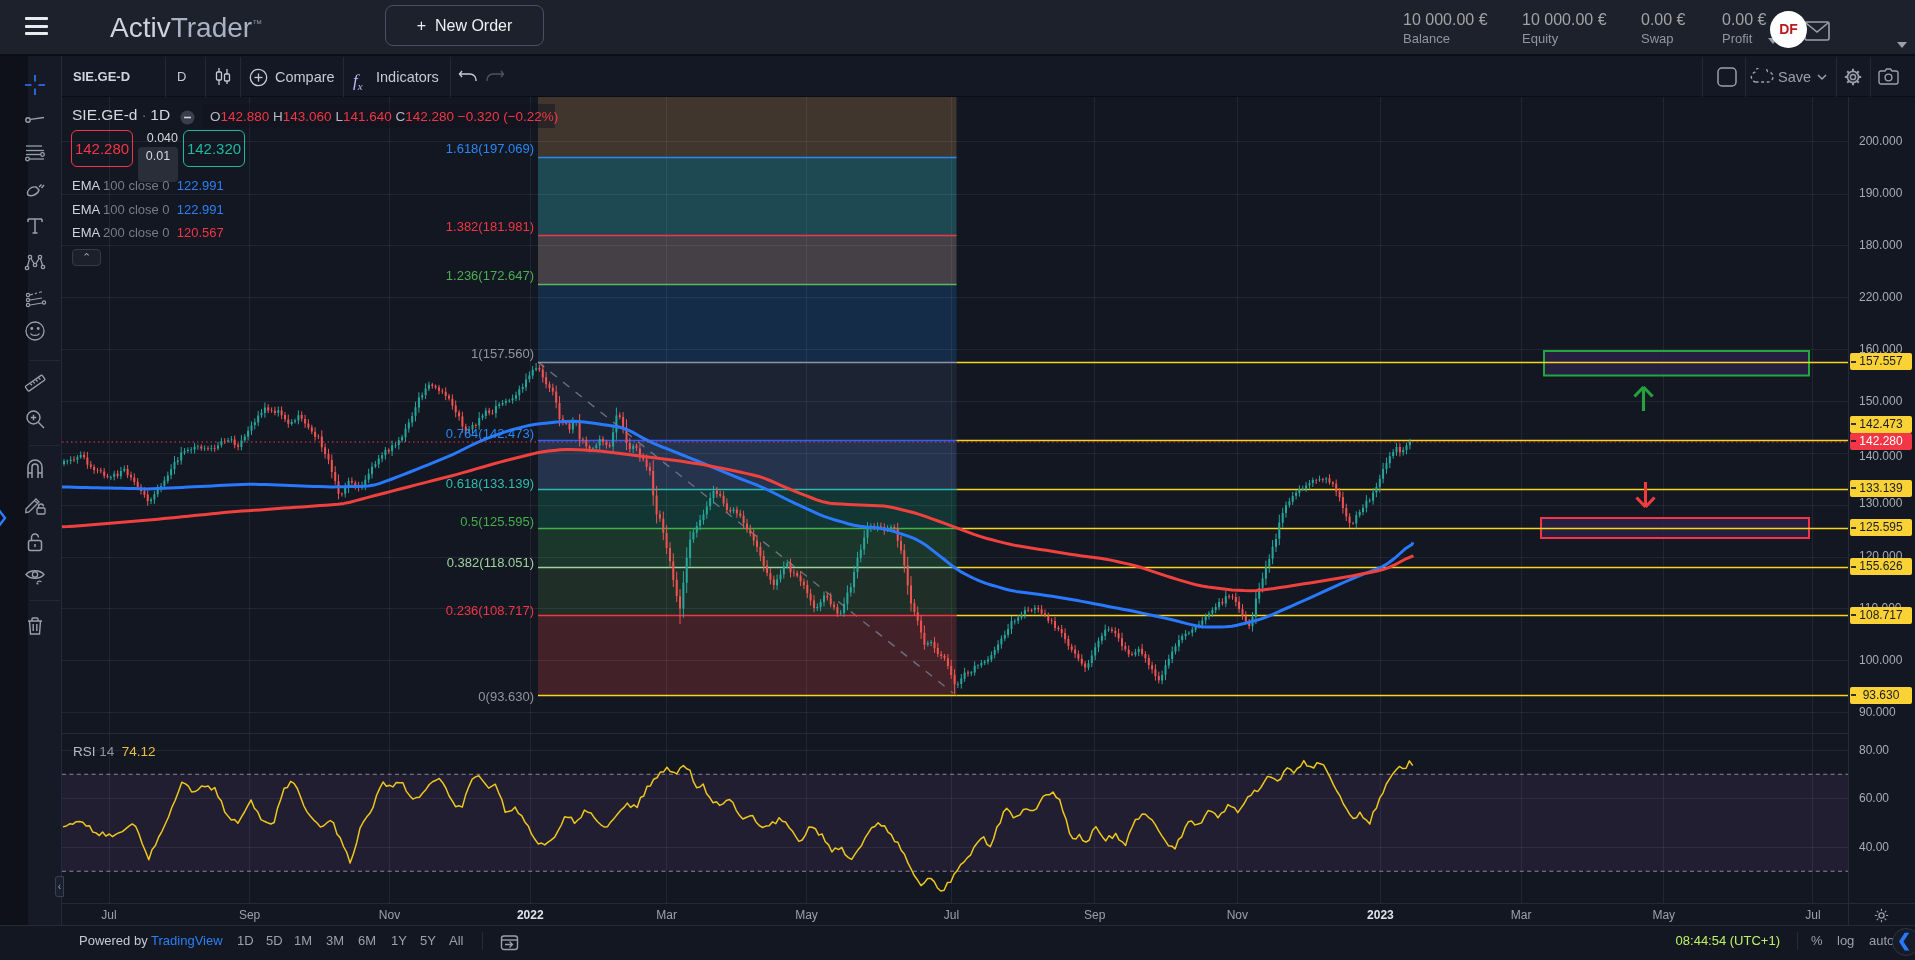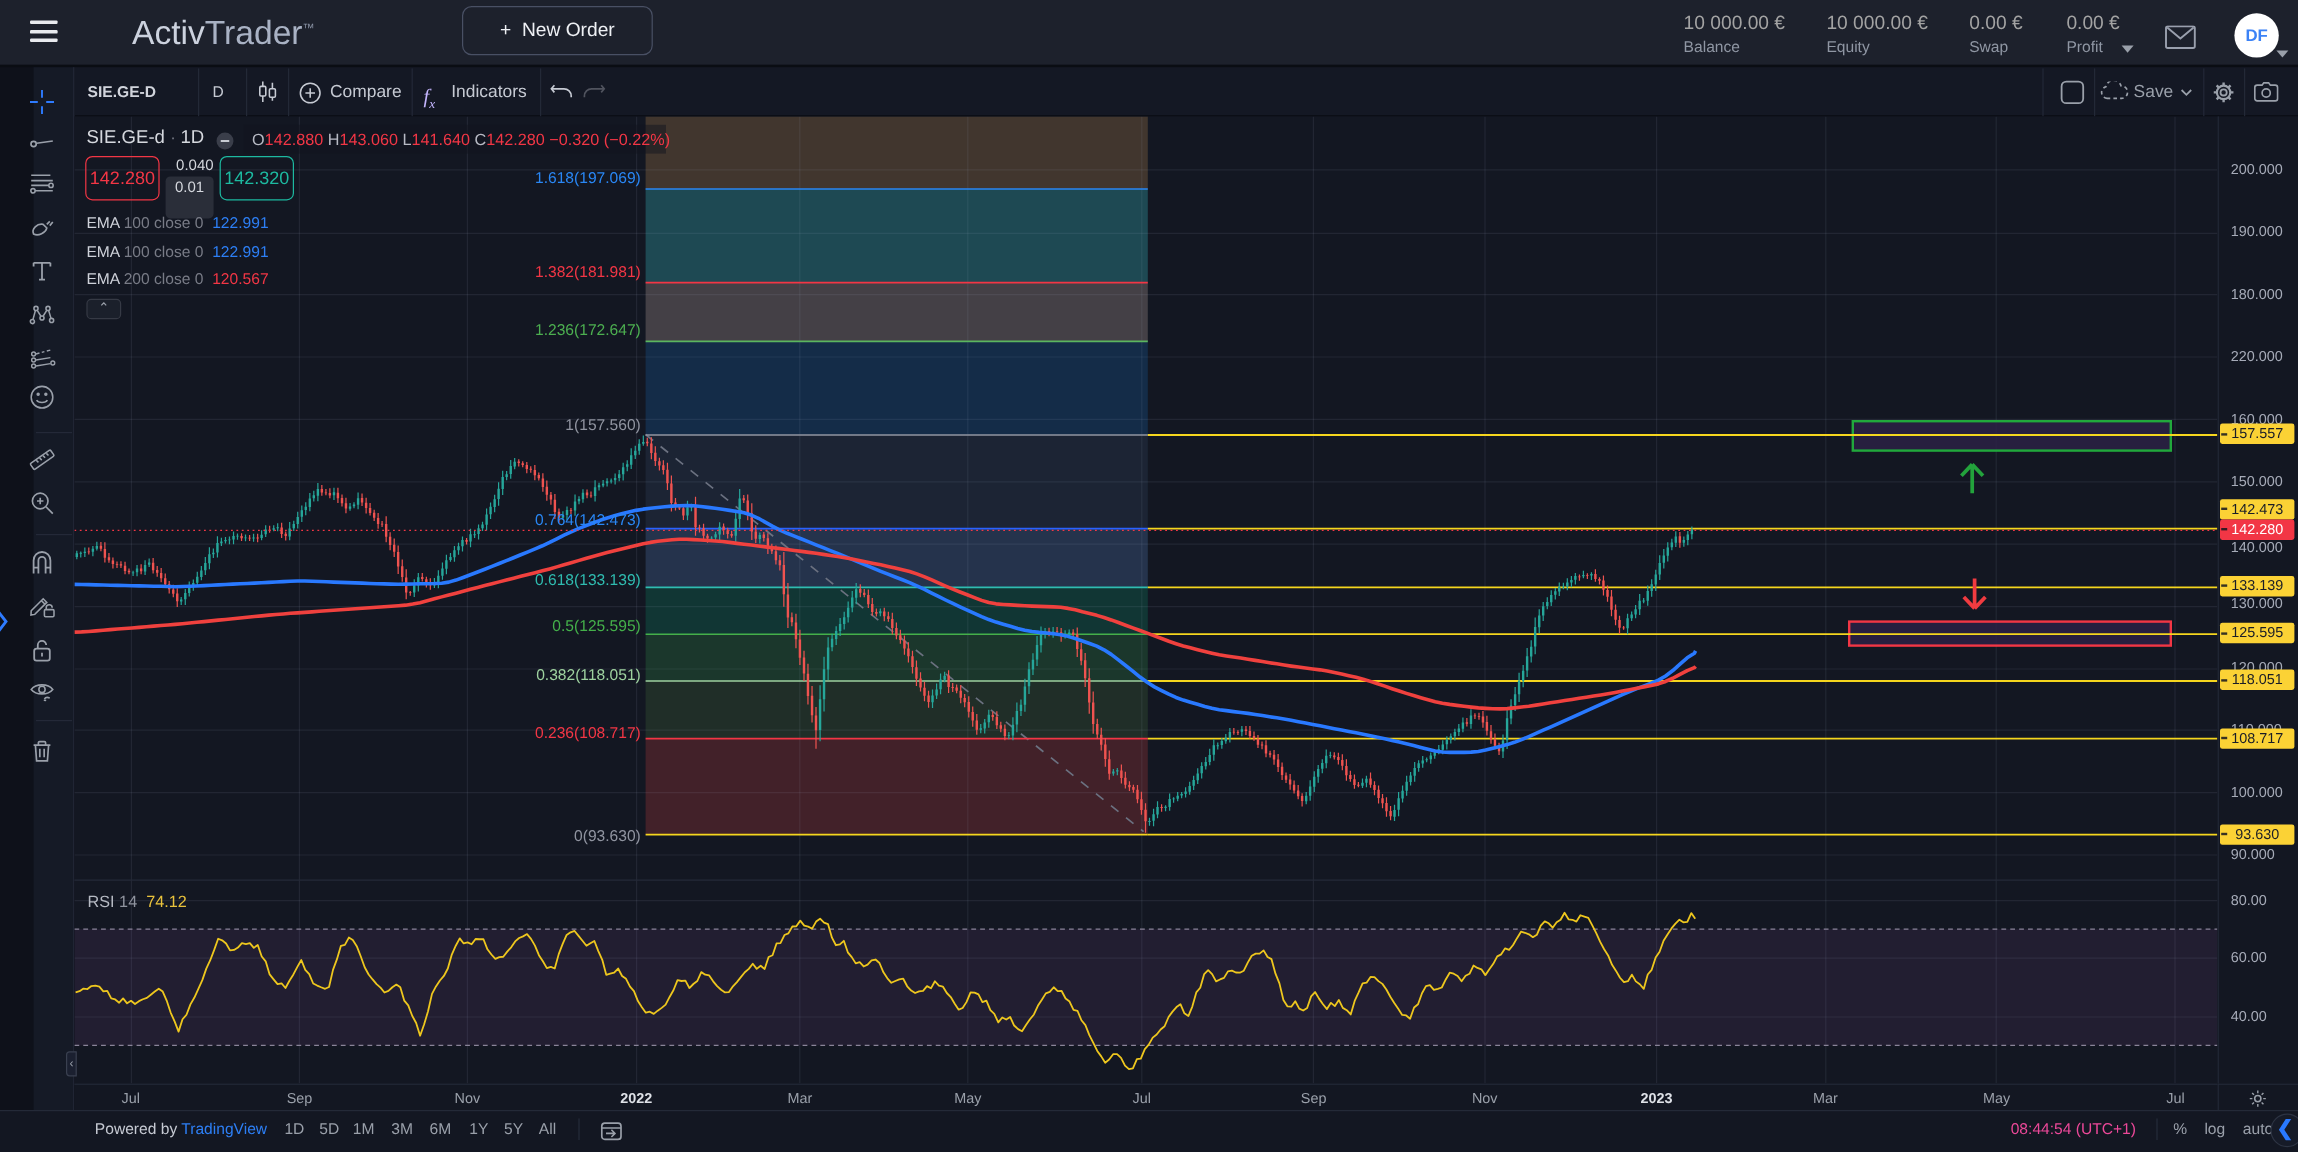--- a/index.html
+++ b/index.html
@@ -53,26 +53,26 @@
 .emarow .vb { color:#2d7ff5; }
 .emarow .vr { color:#f23645; }
 #collapsebox { left:72px; top:249px; width:29px; height:17px; border:1px solid #363a45; border-radius:4px;
   background:#1b202b; color:#9aa0aa; text-align:center; font-size:11px; line-height:15px; }
 #rsileg { left:73px; top:744px; font-size:13.5px; color:#b6bac3; }
 #rsileg .dim { color:#8f939e; }
 #rsileg .v { color:#e9c23c; }
 #pbt { left:79px; top:933px; font-size:13px; color:#c6cad3; }
 #pbt a { color:#2d7ff5; text-decoration:none; }
 .tfbtn { position:absolute; top:933px; font-size:13px; color:#9aa0aa; }
-#clock { top:933px; left:1615px; width:165px; text-align:right; font-size:13px; color:#ec4899; }
+#clock { top:933px; left:1615px; width:165px; text-align:right; font-size:13px; color:#bef264; }
 .botsep { position:absolute; top:932px; width:1px; height:18px; background:#252b3a; }
 #bluecirc { left:1892px; top:928px; width:28px; height:28px; border-radius:50%; background:#161b28; border:1px solid #2d3443; }
 #bluechev { left:1897px; top:930px; font-size:17px; color:#2979ff; font-weight:bold; }
-#avatar { left:1862px; top:11px; width:37px; height:37px; border-radius:50%; background:#fff;
-  color:#3b82f6; font-weight:bold; font-size:14px; text-align:center; line-height:37px; }
+#avatar { left:1770px; top:11px; width:37px; height:37px; border-radius:50%; background:#fff;
+  color:#b91c1c; font-weight:bold; font-size:14px; text-align:center; line-height:37px; }
 .caret { width:0; height:0; border-left:5px solid transparent; border-right:5px solid transparent; border-top:6px solid #9aa0aa; }
 #rsitab { left:55px; top:876px; width:9px; height:21px; background:#1b2030; border:1px solid #3a4050; border-radius:3px 0 0 3px;
   color:#9aa0aa; font-size:10px; line-height:19px; text-align:center; }
 </style>
 </head>
 <body>
 <div id="root">
 
   <div class="abs" id="topbar"></div>
   <div class="abs" id="burger" style="left:25px;top:17px;">
@@ -397,21 +397,21 @@
       <div class="axlbl" style="top:503.8px">110.000</div>
       <div class="axlbl" style="top:555.7px">100.000</div>
       <div class="axlbl" style="top:607.6px">90.000</div>
       <div class="axlbl" style="top:645.5px">80.00</div>
       <div class="axlbl" style="top:694.0px">60.00</div>
       <div class="axlbl" style="top:742.5px">40.00</div> 
       <div class="ylbl" style="top:256.1px">157.557</div>
       <div class="ylbl" style="top:318.5px">142.473</div>
       <div class="ylbl" style="top:382.9px">133.139</div>
       <div class="ylbl" style="top:422.0px">125.595</div>
-      <div class="ylbl" style="top:461.2px">118.051</div>
+      <div class="ylbl" style="top:461.2px">155.626</div>
       <div class="ylbl" style="top:509.6px">108.717</div>
       <div class="ylbl" style="top:589.5px">93.630</div> 
       <div class="redlbl" style="top:335.9px">142.280</div>
     </div>
 
   <div class="abs" id="taxis">
       <div class="tlbl" style="left:17.0px">Jul</div>
       <div class="tlbl" style="left:157.6px">Sep</div>
       <div class="tlbl" style="left:297.5px">Nov</div>
       <div class="tlbl tb" style="left:438.3px">2022</div>

